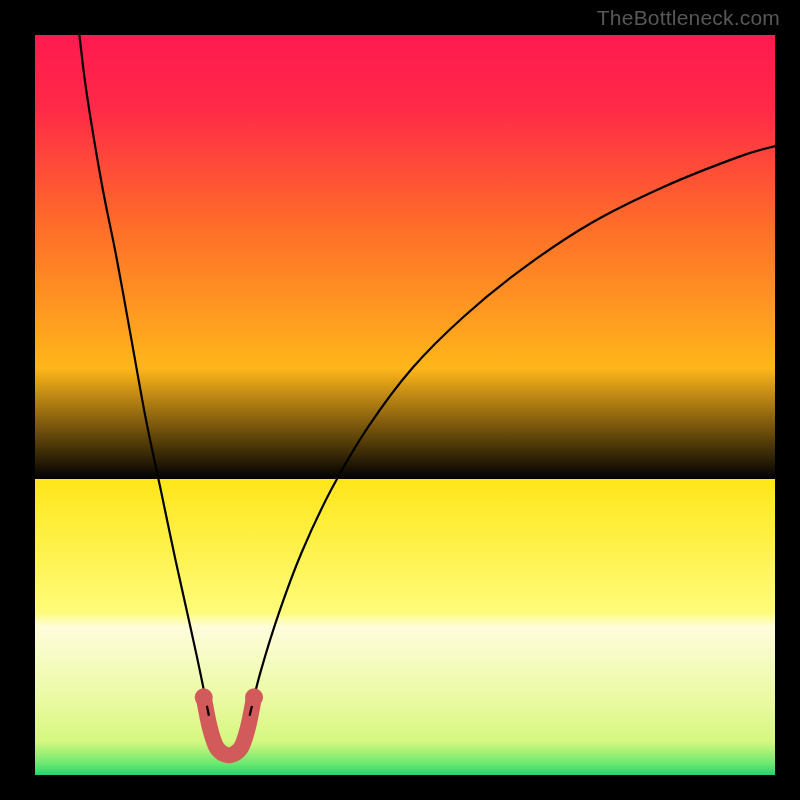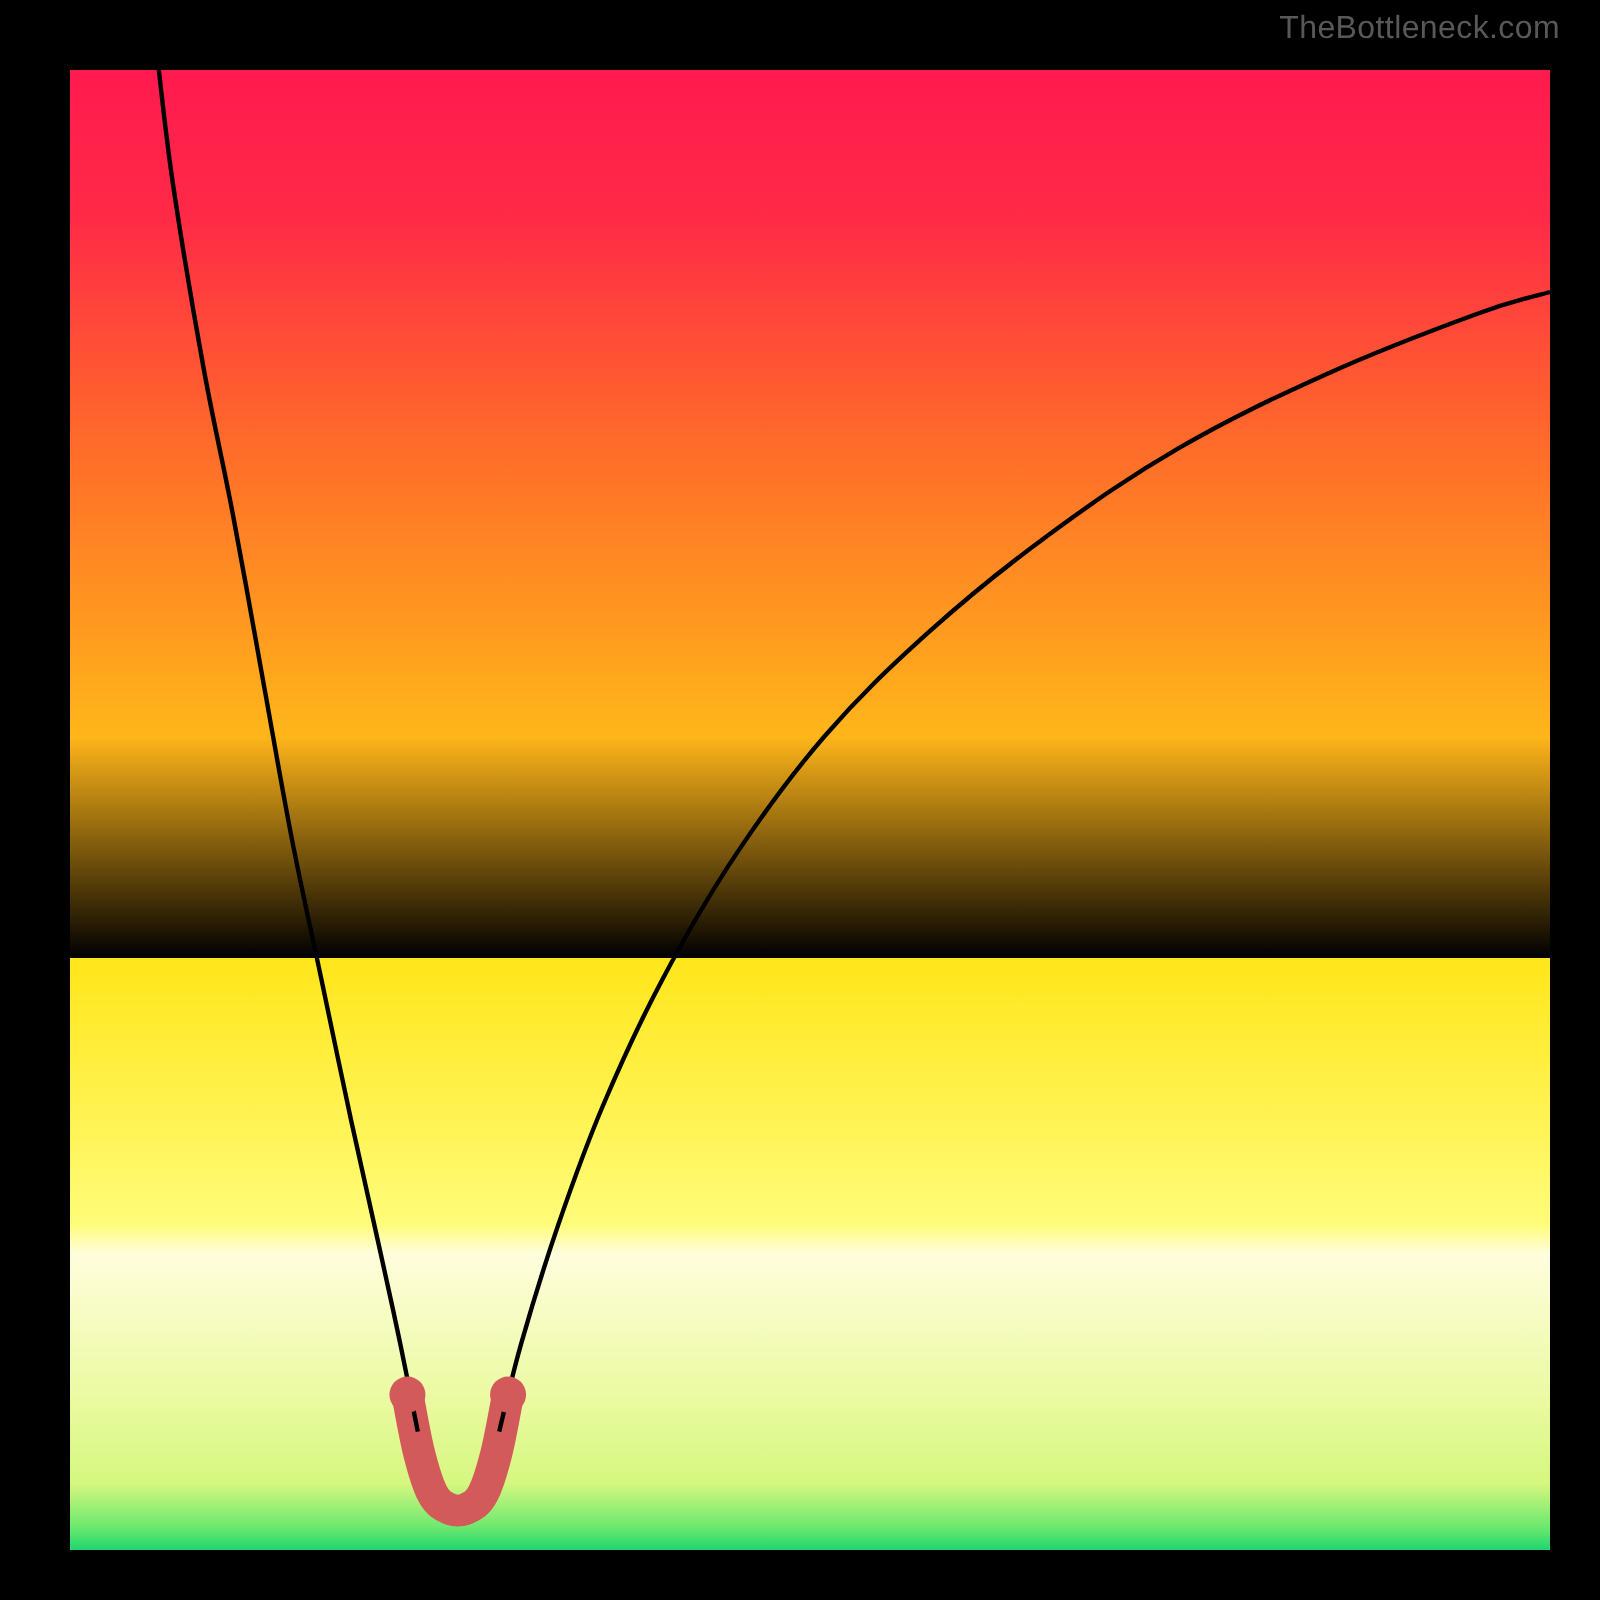--- a/index.html
+++ b/index.html
@@ -24,21 +24,21 @@
     left: 35px;
     top: 35px;
     width: 740px;
     height: 740px;
   }
   .watermark {
     position: absolute;
     top: 6px;
     right: 20px;
     color: #585858;
-    font-size: 16px;
+    font-size: 21px;
     font-weight: 500;
     letter-spacing: 0.2px;
     user-select: none;
   }
   svg { display: block; }
 </style>
 </head>
 <body>
 
 <div class="frame">

